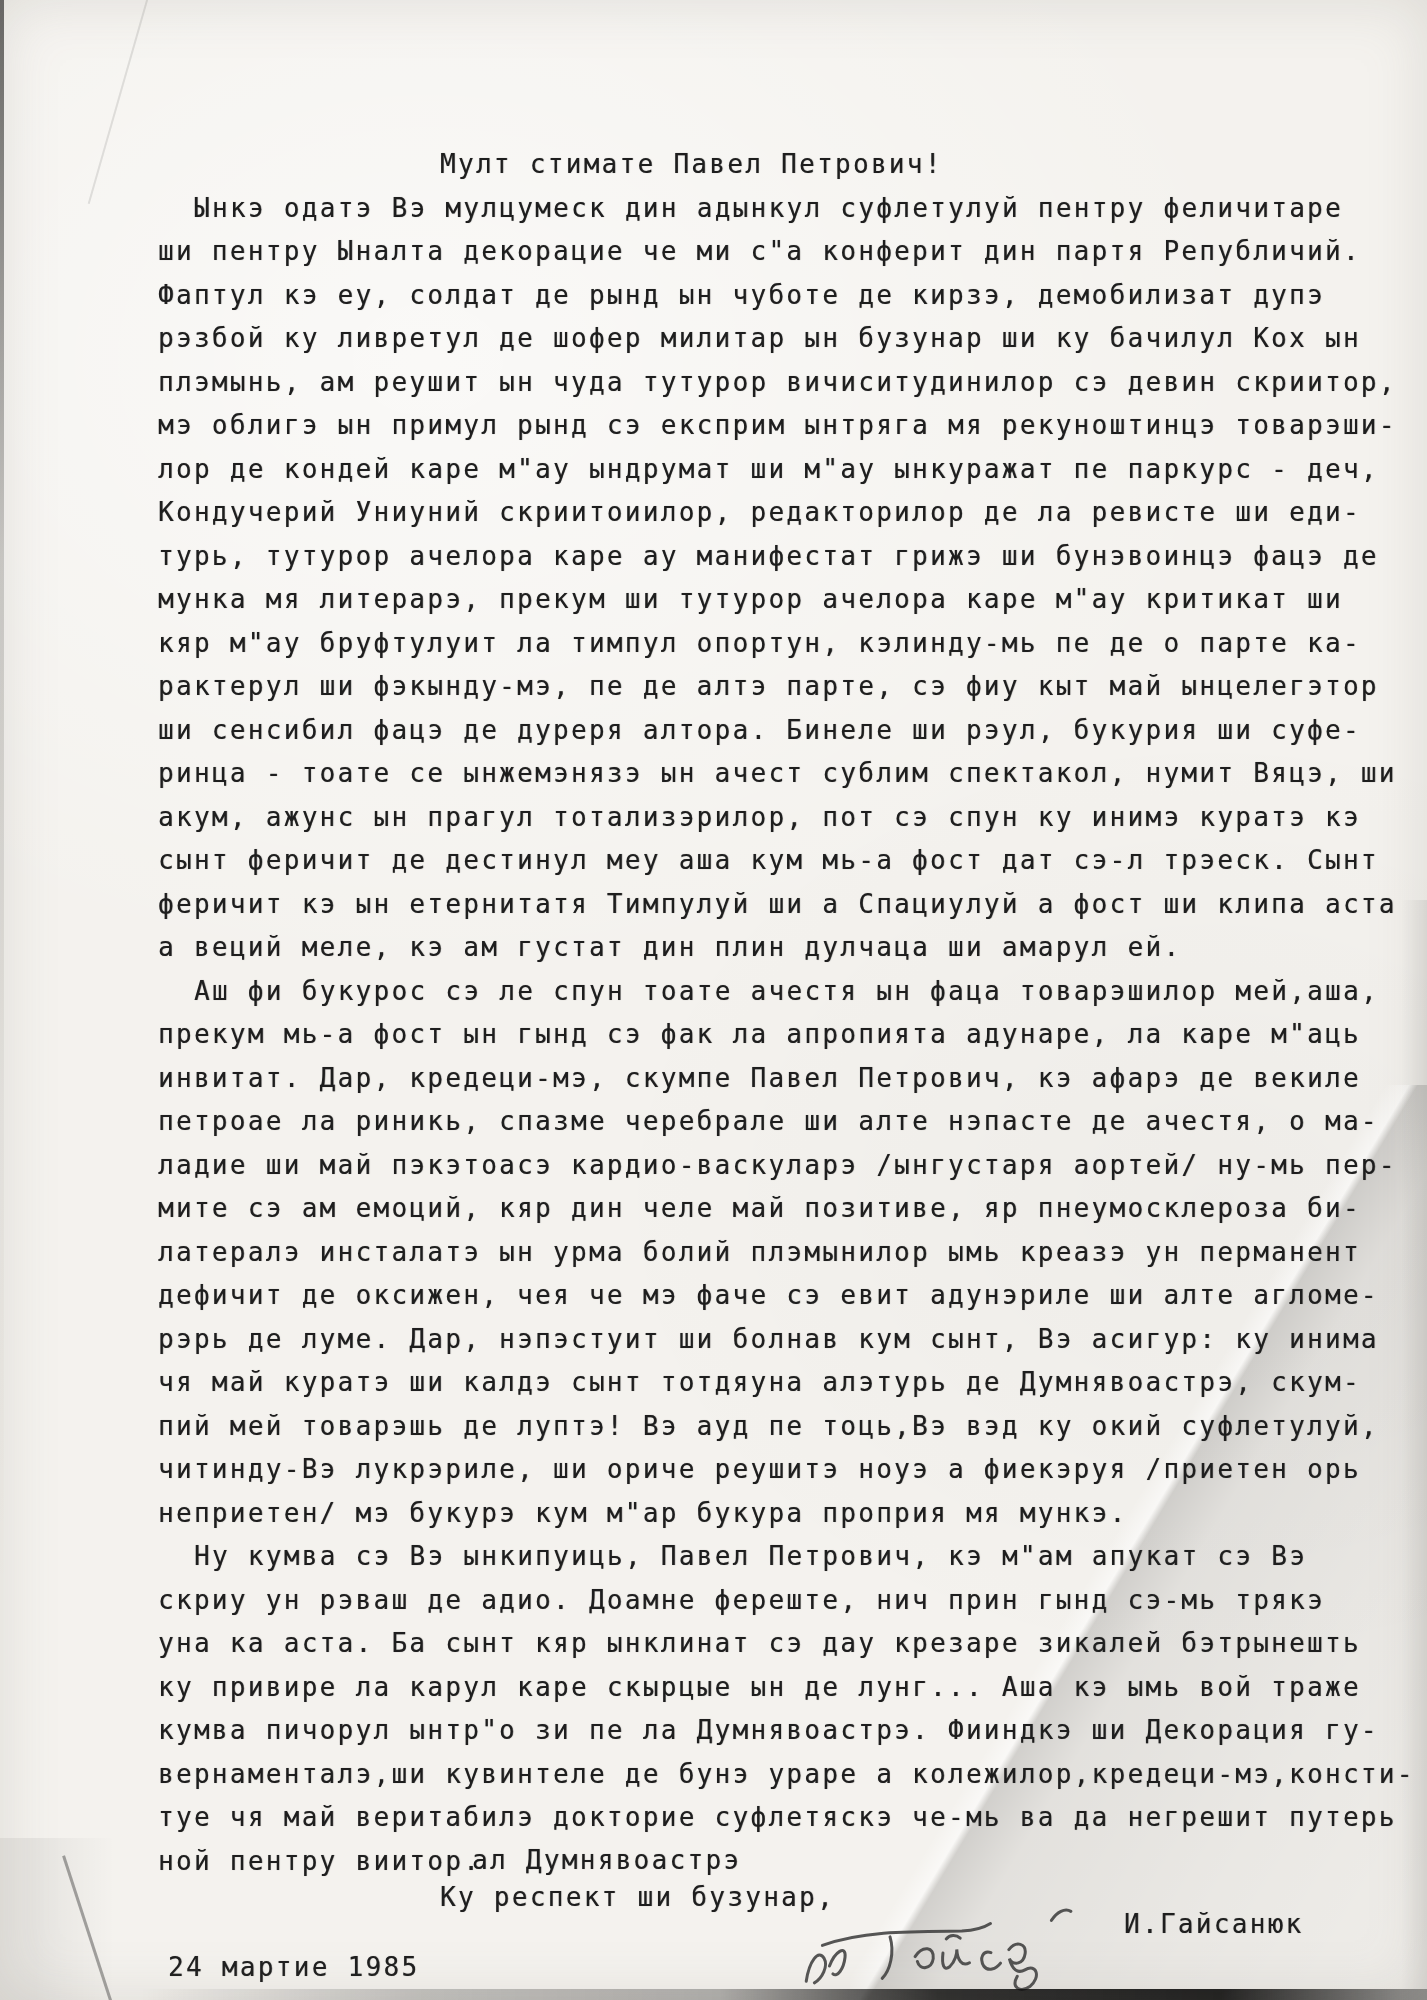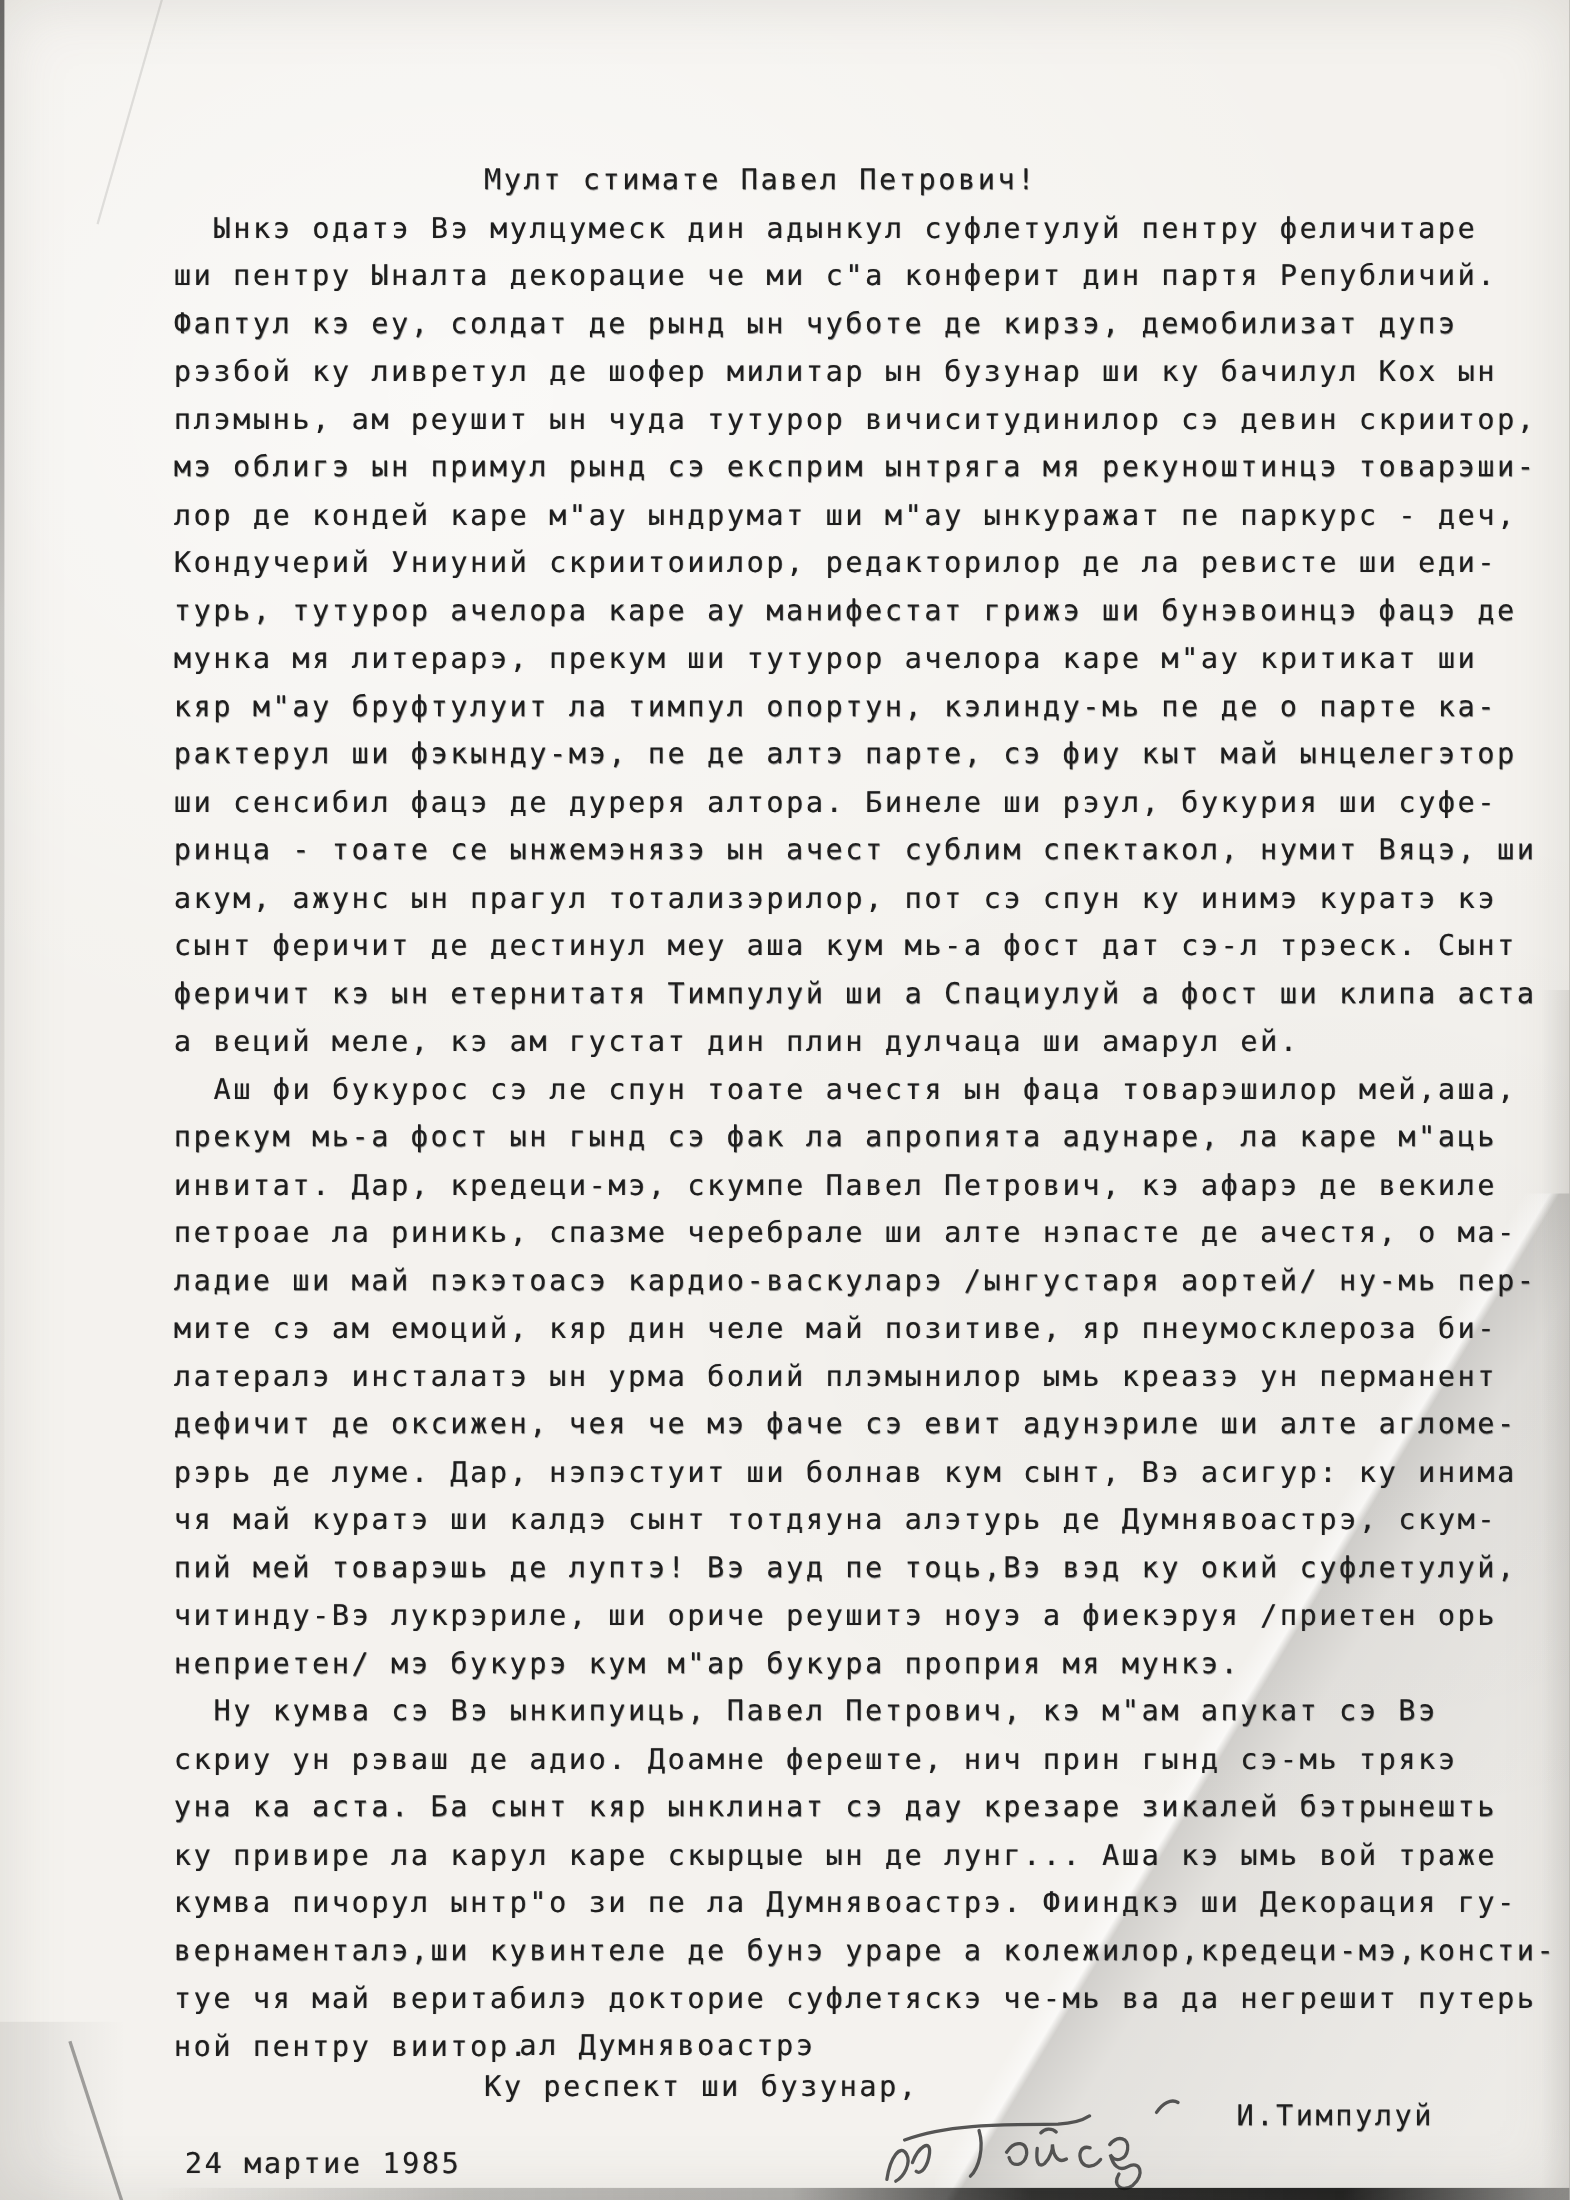--- a/index.html
+++ b/index.html
@@ -149,21 +149,21 @@
 уна ка аста. Ба сынт кяр ынклинат сэ дау крезаре зикалей бэтрынешть
 ку привире ла карул каре скырцые ын де лунг... Аша кэ ымь вой траже
 кумва пичорул ынтр"о зи пе ла Думнявоастрэ. Фииндкэ ши Декорация гу-
 вернаменталэ,ши кувинтеле де бунэ ураре а колежилор,кредеци-мэ,консти-
 туе чя май веритабилэ докторие суфлетяскэ че-мь ва да негрешит путерь
 ной пентру виитор.</p>
   </div>
 
   <div class="closing-line valediction">Ку респект ши бузунар,</div>
   <div class="closing-line from-line">ал Думнявоастрэ</div>
-  <div class="closing-line signer">И.Тимпулуй</div>
+  <div class="closing-line signer">И.Гайсанюк</div>
   <div class="closing-line date">24 мартие 1985</div>
 
   <svg class="handwritten-signature" viewBox="0 0 300 92" fill="none" xmlns="http://www.w3.org/2000/svg">
     <g stroke="#3f3f3f" stroke-width="3" stroke-linecap="round" fill="none" opacity="0.88">
       <path d="M10 66 C14 46 24 34 29 44 C33 52 26 64 18 68"></path>
       <path d="M34 52 C40 38 52 31 50 44 C48 56 41 64 37 60"></path>
       <path d="M28 31 C70 18 122 22 168 24 C181 24 190 22 197 18"></path>
       <path d="M96 26 C100 42 94 60 86 67"></path>
       <path d="M120 47 C128 36 140 38 138 50 C136 60 124 62 122 52"></path>
       <path d="M148 45 C146 57 148 63 154 59 C160 54 162 46 162 42 C162 52 166 60 174 56"></path>

